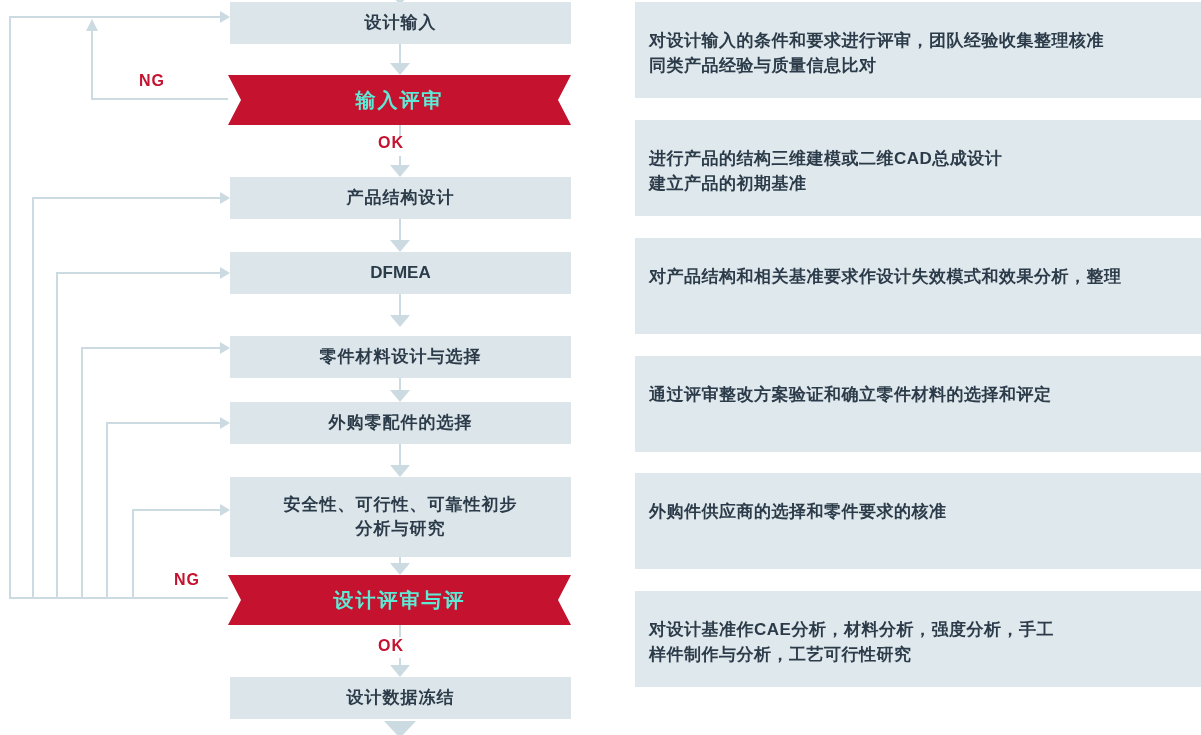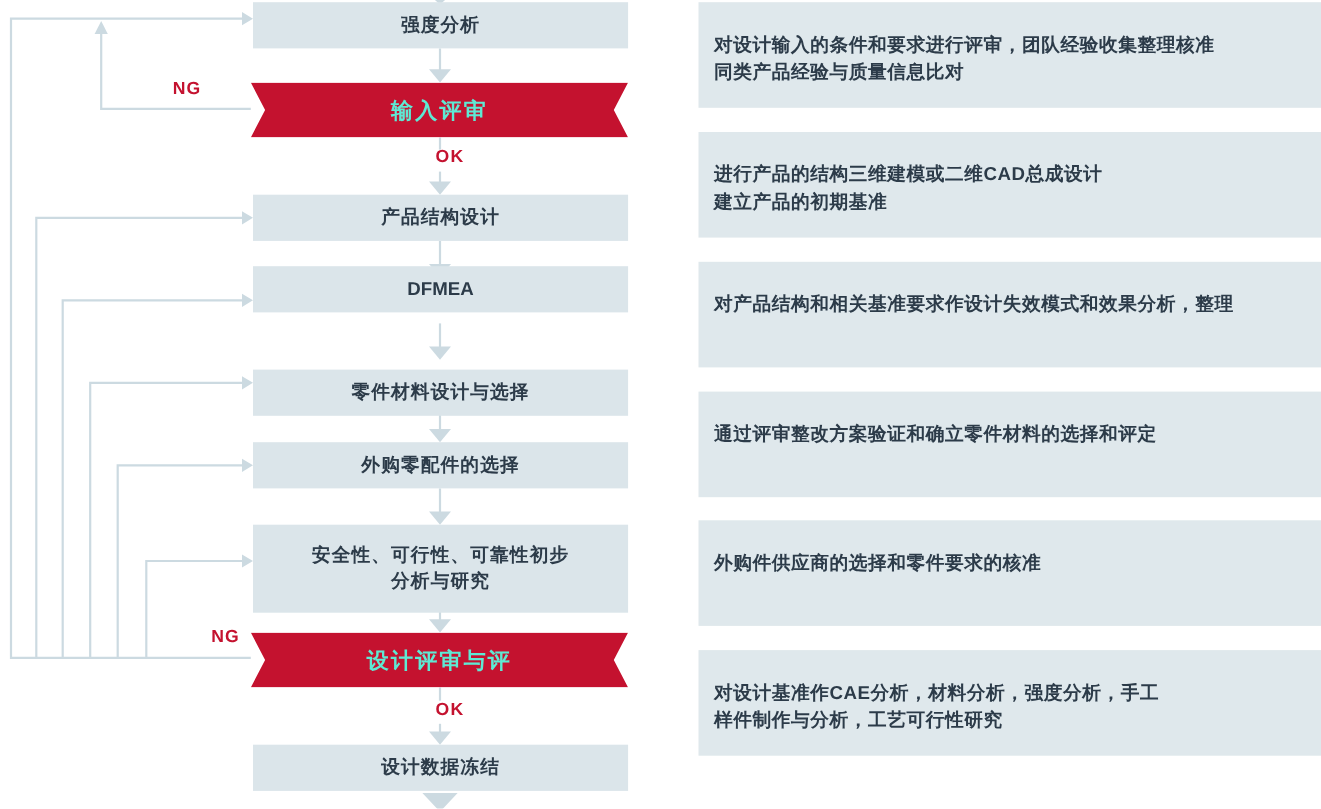--- a/index.html
+++ b/index.html
@@ -21,21 +21,21 @@
   }
   .flow-box.tall{height:80px;}
   .ribbon{
     position:absolute;left:228px;width:343px;height:50px;
     background:var(--accent,#c4122f);
     color:#5eead4;font-size:20px;font-weight:bold;letter-spacing:2px;
     display:flex;align-items:center;justify-content:center;text-align:center;
     clip-path:polygon(0 0,100% 0,calc(100% - 13px) 50%,100% 100%,0 100%,13px 50%);
   }
   .tag{
-    position:absolute;width:44px;text-align:right;
+    position:absolute;width:44px;text-align:left;
     color:var(--accent,#c4122f);font-size:16px;font-weight:bold;letter-spacing:1px;
   }
   .desc-block{
     position:absolute;left:635px;width:566px;height:96px;box-sizing:border-box;
     background:var(--panel-fill,#dfe8ec);
     color:var(--ink,#2c3b49);
     padding:26px 16px 0 14px;
     font-size:17px;font-weight:bold;line-height:25px;letter-spacing:0.5px;
   }
 </style>
@@ -84,32 +84,32 @@
       <polyline class="wire" points="82,598 82,348 220,348"></polyline>
       <polygon class="head" points="220,342 220,354 230,348"></polygon>
       <polyline class="wire" points="107,598 107,423 220,423"></polyline>
       <polygon class="head" points="220,417 220,429 230,423"></polygon>
       <polyline class="wire" points="133,598 133,510 220,510"></polyline>
       <polygon class="head" points="220,504 220,516 230,510"></polygon>
     </g>
   </svg>
 
   <div class="flow-box" style="top:2px;">
-    <span>强度分析</span>
+    <span>设计输入</span>
   </div>
 
   <div class="ribbon" style="top:75px;">
     <span>输入评审</span>
   </div>
 
   <div class="flow-box" style="top:177px;">
     <span>产品结构设计</span>
   </div>
 
-  <div class="flow-box" style="top:242px;letter-spacing:0;">
+  <div class="flow-box" style="top:252px;letter-spacing:0;">
     <span>DFMEA</span>
   </div>
 
   <div class="flow-box" style="top:336px;">
     <span>零件材料设计与选择</span>
   </div>
 
   <div class="flow-box" style="top:402px;">
     <span>外购零配件的选择</span>
   </div>

